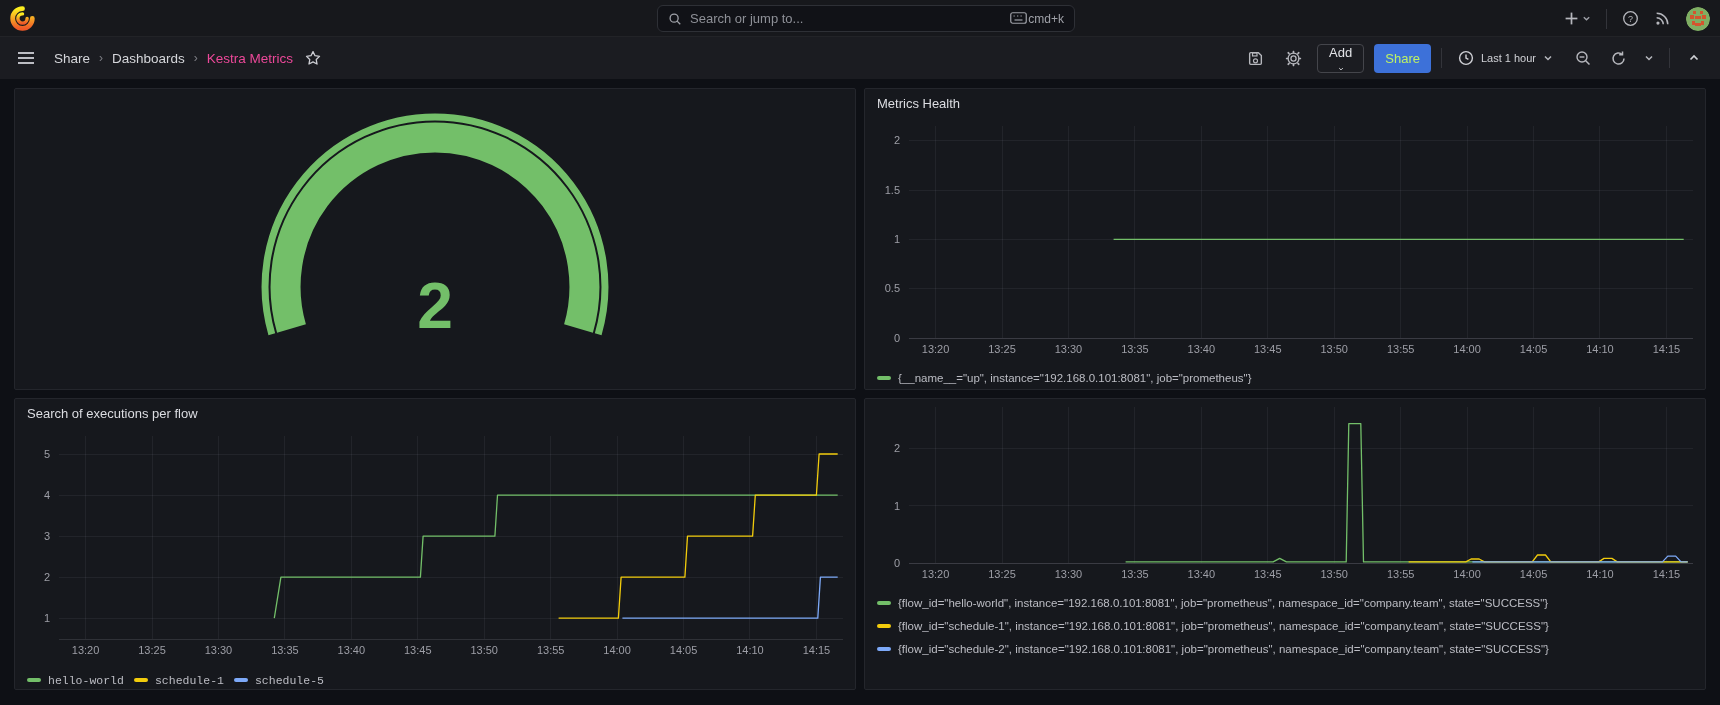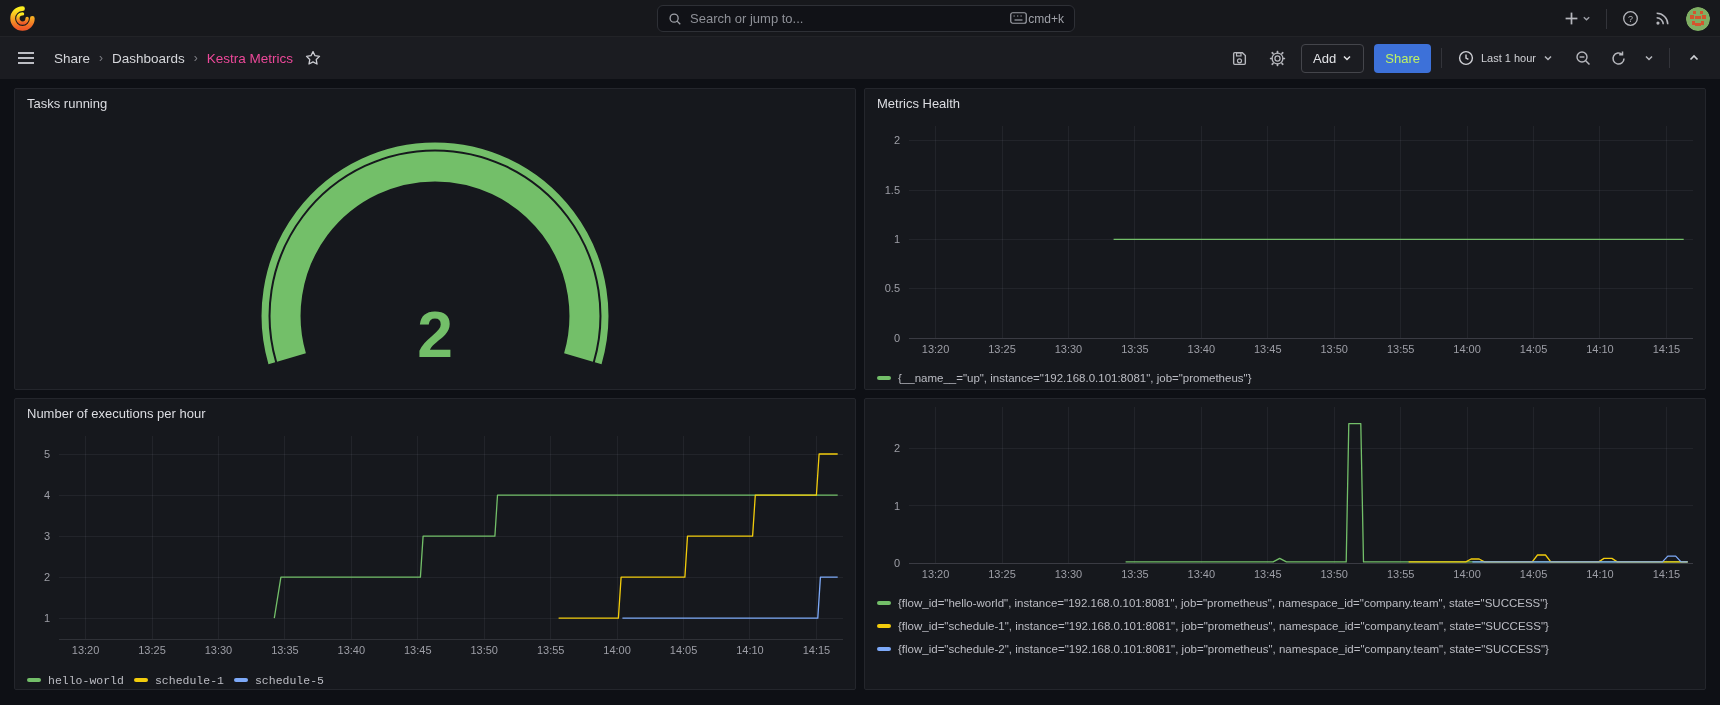--- a/index.html
+++ b/index.html
@@ -25,21 +25,21 @@
             background:#1b1c21; display:flex; align-items:center; padding:0 12px; }
   .crumbs { display:flex; align-items:center; gap:9px; margin-left:14px; font-size:13.5px; }
   .crumb { color:#d5d6da; cursor:pointer; }
   .crumb.current { color:#ec4899; }
   .crumb-sep { color:#7c7d84; font-size:12px; }
   .nav-right { margin-left:auto; display:flex; align-items:center; gap:10px; }
   .icon-btn { width:28px; height:28px; display:flex; align-items:center; justify-content:center;
               color:#b6b7bd; cursor:pointer; border-radius:4px; }
   .btn { height:29px; display:flex; align-items:center; gap:6px; padding:0 11px;
          border-radius:4px; font-size:13px; cursor:pointer; }
-  .btn-secondary { border:1px solid #44454b; color:#e3e4e8; background:transparent; font-weight:500; }
+  .btn-secondary { border:1px solid #44454b; color:#e3e4e8; background:transparent; font-weight:500;flex-direction:column; }
   .btn-primary { background:#3D71D9; color:#bef264; border:none; font-weight:500; }
   .timewidget { display:flex; align-items:center; gap:7px; color:#d0d1d6; font-size:11px;
                 padding:0 6px; cursor:pointer; font-weight:500; }
 
   
   .dash { position:absolute; left:0; top:79px; width:1720px; height:626px;
           padding:9px 14px 15px; display:grid; grid-template-columns:1fr 1fr;
           grid-template-rows:302px 292px; gap:8px; }
   .panel { background:#16181d; border:1px solid #24262c; border-radius:2px;
            display:flex; flex-direction:column; overflow:hidden; }
@@ -220,21 +220,20 @@
     <span class="icon-btn">
       <svg width="12" height="12" viewBox="0 0 12 12">
         <polyline points="2.5,7.5 6,4 9.5,7.5" fill="none" stroke="#cfd0d5" stroke-width="1.7"></polyline>
       </svg>
     </span>
   </div>
 </div>
 
 <div class="dash">
   <div class="panel">
-    <div class="panel-title">Tasks running</div>
     <div class="panel-body"><svg width="840" height="271">
           <path d="M 256.81 245.24 A 169.94 169.94 0 1 1 583.19 245.24" fill="none" stroke="#73BF69" stroke-width="7"></path>
           <path d="M 276.49 239.52 A 149.44 149.44 0 1 1 563.51 239.52" fill="none" stroke="#73BF69" stroke-width="30"></path>
           <text x="420" y="239.45559999999998" text-anchor="middle" fill="#73BF69" font-size="64.1728" font-weight="600">2</text>
         </svg></div>
   </div>
   <div class="panel">
     <div class="panel-title">Metrics Health</div>
     <div class="panel-body"><svg width="840" height="244">
           <line x1="70.57627118644068" y1="8" x2="70.57627118644068" y2="220" stroke="rgba(204,204,220,0.07)" shape-rendering="crispEdges"></line>
@@ -274,21 +273,21 @@
           <line x1="44" y1="220" x2="828" y2="220" stroke="rgba(204,204,220,0.14)" shape-rendering="crispEdges"></line>
           <polyline points="248.6,121.4 818.7,121.4" fill="none" stroke="#73BF69" stroke-width="1.3" stroke-linejoin="round"></polyline>
         </svg><div class="legend legend-rows">
           <span class="legend-item">
             <span class="swatch" style="background: rgb(115, 191, 105);"></span>
             <span>{__name__="up", instance="192.168.0.101:8081", job="prometheus"}</span>
           </span>
         </div></div>
   </div>
   <div class="panel">
-    <div class="panel-title">Number of executions per hour</div>
+    <div class="panel-title">Search of executions per flow</div>
     <div class="panel-body"><svg width="840" height="235">
           <line x1="70.57627118644068" y1="8" x2="70.57627118644068" y2="211" stroke="rgba(204,204,220,0.07)" shape-rendering="crispEdges"></line>
           <text x="70.57627118644068" y="226" text-anchor="middle" class="tick-label">13:20</text>
           <line x1="137.0169491525424" y1="8" x2="137.0169491525424" y2="211" stroke="rgba(204,204,220,0.07)" shape-rendering="crispEdges"></line>
           <text x="137.0169491525424" y="226" text-anchor="middle" class="tick-label">13:25</text>
           <line x1="203.45762711864407" y1="8" x2="203.45762711864407" y2="211" stroke="rgba(204,204,220,0.07)" shape-rendering="crispEdges"></line>
           <text x="203.45762711864407" y="226" text-anchor="middle" class="tick-label">13:30</text>
           <line x1="269.89830508474574" y1="8" x2="269.89830508474574" y2="211" stroke="rgba(204,204,220,0.07)" shape-rendering="crispEdges"></line>
           <text x="269.89830508474574" y="226" text-anchor="middle" class="tick-label">13:35</text>
           <line x1="336.33898305084745" y1="8" x2="336.33898305084745" y2="211" stroke="rgba(204,204,220,0.07)" shape-rendering="crispEdges"></line>

